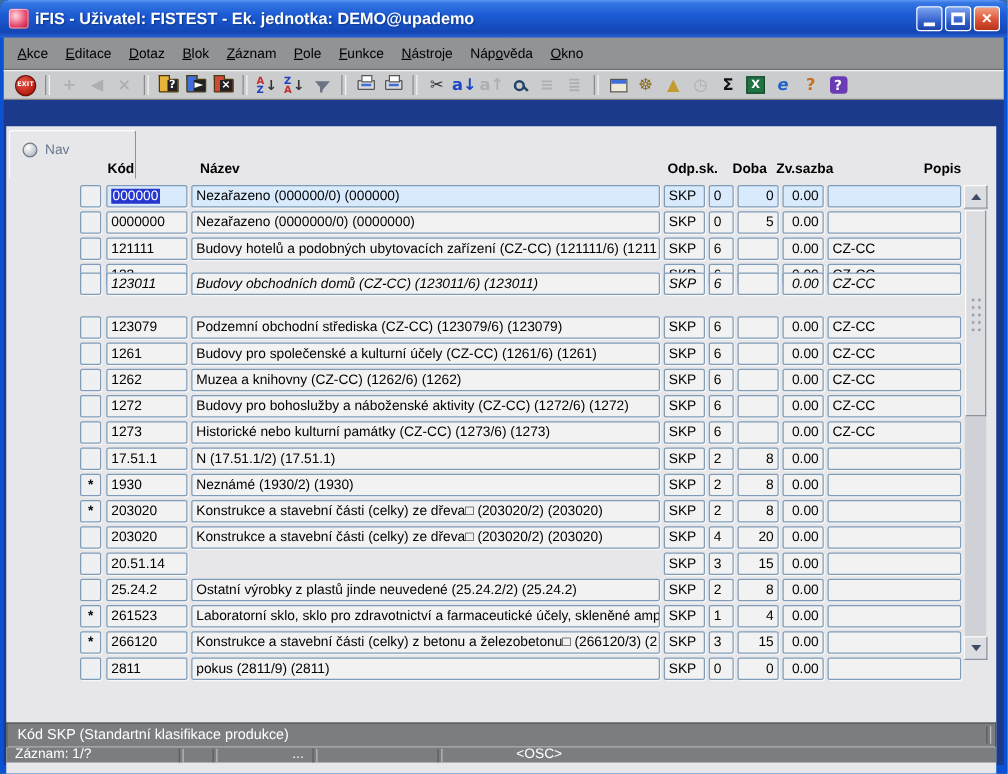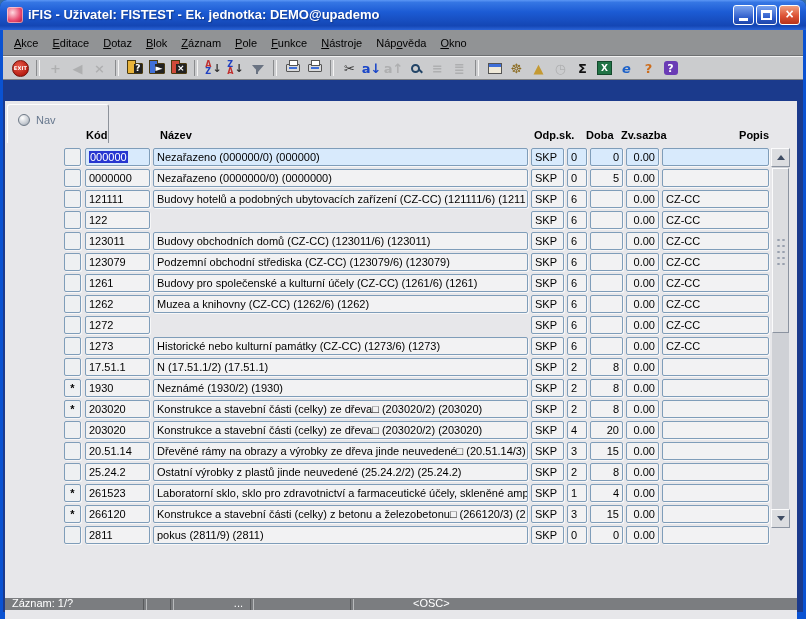--- a/index.html
+++ b/index.html
@@ -282,21 +282,21 @@
             </div>
             <div class="row" style="top: 110px;">
               <div class="cell c-ind"></div>
               <div class="cell c-kod">122</div>
               <div class="cell c-skp">SKP</div>
               <div class="cell c-odp">6</div>
               <div class="cell c-doba"></div>
               <div class="cell c-saz">0.00</div>
               <div class="cell c-pop">CZ-CC</div>
             </div>
-            <div class="row" style="top: 131px;">
+            <div class="row" style="top: 117px; font-style: italic;">
               <div class="cell c-ind"></div>
               <div class="cell c-kod">123011</div>
               <div class="cell c-naz">Budovy obchodních domů (CZ-CC) (123011/6) (123011)</div>
               <div class="cell c-skp">SKP</div>
               <div class="cell c-odp">6</div>
               <div class="cell c-doba"></div>
               <div class="cell c-saz">0.00</div>
               <div class="cell c-pop">CZ-CC</div>
             </div>
             <div class="row" style="top: 152px;">
@@ -325,20 +325,21 @@
               <div class="cell c-naz">Muzea a knihovny (CZ-CC) (1262/6) (1262)</div>
               <div class="cell c-skp">SKP</div>
               <div class="cell c-odp">6</div>
               <div class="cell c-doba"></div>
               <div class="cell c-saz">0.00</div>
               <div class="cell c-pop">CZ-CC</div>
             </div>
             <div class="row" style="top: 215px;">
               <div class="cell c-ind"></div>
               <div class="cell c-kod">1272</div>
+              <div class="cell c-naz">Budovy pro bohoslužby a náboženské aktivity (CZ-CC) (1272/6) (1272)</div>
               <div class="cell c-skp">SKP</div>
               <div class="cell c-odp">6</div>
               <div class="cell c-doba"></div>
               <div class="cell c-saz">0.00</div>
               <div class="cell c-pop">CZ-CC</div>
             </div>
             <div class="row" style="top: 236px;">
               <div class="cell c-ind"></div>
               <div class="cell c-kod">1273</div>
               <div class="cell c-naz">Historické nebo kulturní památky (CZ-CC) (1273/6) (1273)</div>
@@ -384,21 +385,20 @@
               <div class="cell c-naz">Konstrukce a stavební části (celky) ze dřeva□ (203020/2) (203020)</div>
               <div class="cell c-skp">SKP</div>
               <div class="cell c-odp">4</div>
               <div class="cell c-doba">20</div>
               <div class="cell c-saz">0.00</div>
               <div class="cell c-pop"></div>
             </div>
             <div class="row" style="top: 341px;">
               <div class="cell c-ind"></div>
               <div class="cell c-kod">20.51.14</div>
-              <div class="cell c-naz">Dřevěné rámy na obrazy a výrobky ze dřeva jinde neuvedené□ (20.51.14/3)</div>
               <div class="cell c-skp">SKP</div>
               <div class="cell c-odp">3</div>
               <div class="cell c-doba">15</div>
               <div class="cell c-saz">0.00</div>
               <div class="cell c-pop"></div>
             </div>
             <div class="row" style="top: 362px;">
               <div class="cell c-ind"></div>
               <div class="cell c-kod">25.24.2</div>
               <div class="cell c-naz">Ostatní výrobky z plastů jinde neuvedené (25.24.2/2) (25.24.2)</div>
@@ -447,20 +447,24 @@
           <div class="sb-track"></div>
           <div class="sb-thumb">
               <span class="grip"></span>
             </div>
           <div class="sb-btn down">
               <span class="tri-down"></span>
             </div>
         </div>
       </div>
 
+      <div class="msgbar">
+        <span>Kód SKP (Standartní klasifikace produkce)</span>
+        <i class="vsep" style="left:783px"></i>
+      </div>
 
       <div class="statusbar">
         <span class="st-rec">Záznam: 1/?</span>
         <i class="vsep" style="left:138px"></i>
         <i class="vsep" style="left:165px"></i>
         <span class="st-dots">...</span>
         <i class="vsep" style="left:245px"></i>
         <i class="vsep" style="left:345px"></i>
         <span class="st-osc">&lt;OSC&gt;</span>
       </div>

